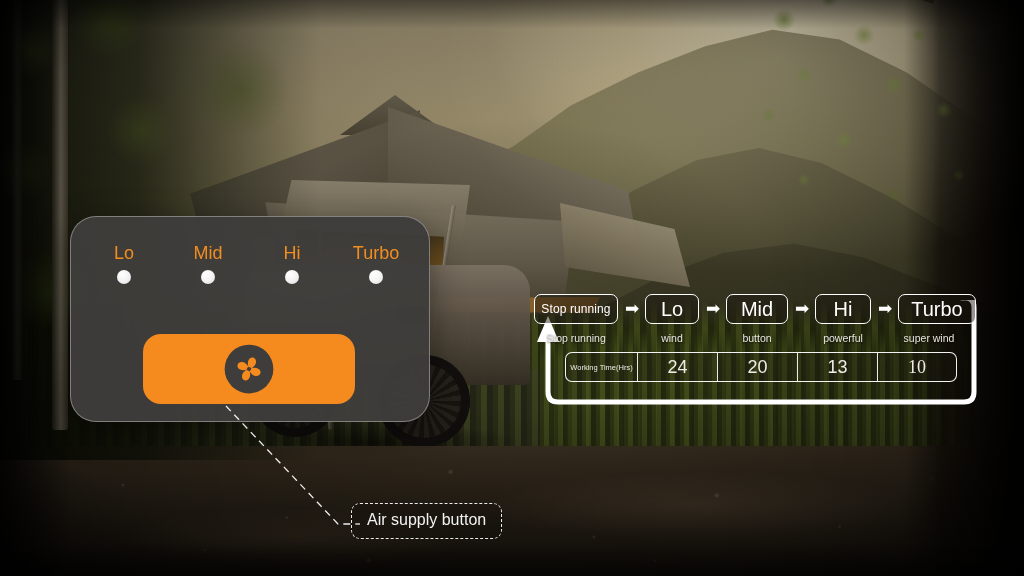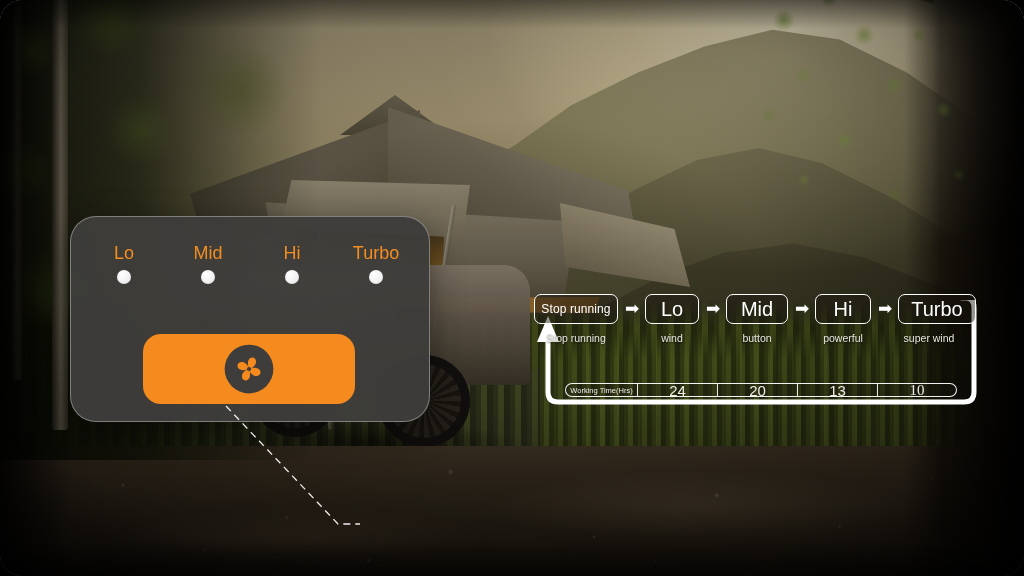--- a/index.html
+++ b/index.html
@@ -7,21 +7,20 @@
     padding: 0;
     background: #000;
   }
   #stage {
     position: relative;
     width: 1024px;
     height: 576px;
     overflow: hidden;
     font-family: "Liberation Sans", sans-serif;
     background: #8b5cf6;
-    border-radius: 22px;
   }
 
   
   .bg-layer { position: absolute; inset: 0; }
 
   
   .sky {
     position: absolute;
     left: 0; top: 0; right: 0; height: 360px;
     background:
@@ -323,30 +322,29 @@
   }
 
   .sublabels { position: absolute; left: 534px; top: 331px; width: 440px; height: 16px; }
   .sub {
     position: absolute; top: 0; color: #e9e6df; font-size: 10.5px; line-height: 14px;
     text-align: center; white-space: nowrap;
     text-shadow: 0 1px 2px rgba(0,0,0,0.6);
   }
 
   .table-row {
-    position: absolute; left: 565px; top: 352px; width: 392px; height: 14px;
+    position: absolute; left: 565px; top: 352px; width: 392px; height: 30px;
     border: 1.4px solid rgba(255,255,255,0.95);
     border-radius: 7px;
     display: flex; box-sizing: border-box;
     background: rgba(28,24,18,0.28);
-    margin-top: 31px;
   }
   .cell {
     display: flex; align-items: center; justify-content: center;
-    color: #efece5; font-size: 15px;
+    color: #efece5; font-size: 18px;
     border-right: 1.2px solid rgba(255,255,255,0.9);
     box-sizing: border-box;
   }
   .cell:last-child { border-right: none; font-family: Liberation Serif, serif; }
   .cell.head { font-size: 7.5px; letter-spacing: 0px; }
 
   .loop { position: absolute; left: 534px; top: 300px; width: 446px; height: 120px; pointer-events: none; }
 </style>
 </head>
 <body>
@@ -432,20 +430,21 @@
         </g>
         <circle cx="32" cy="32" r="2.6" fill="#3e3d3b"></circle>
       </svg>
     </div>
   </div>
 
   <svg class="leader" viewBox="0 0 200 140">
     <path d="M6 6 L118 124 L140 124" fill="none" stroke="#ffffff" stroke-width="1.3" stroke-dasharray="7 5" opacity="0.92"></path>
   </svg>
 
+  <div class="callout">Air supply button</div>
 
 
   <svg class="loop" viewBox="0 0 446 120">
     <path d="M428 -2 L432 -2 Q440 -2 440 8 L440 92 Q440 102 430 102 L24 102 Q14 102 14 92 L14 38" fill="none" stroke="#ffffff" stroke-width="5" stroke-linecap="round" stroke-linejoin="round"></path>
     <polygon points="14,16 25,42 3,42" fill="#ffffff"></polygon>
   </svg>
 
   <div class="flow">
     <div class="node small" style="left:0px;   width:84px;">Stop running</div>
     <div class="arrow-g" style="left:88px;">➡</div>

